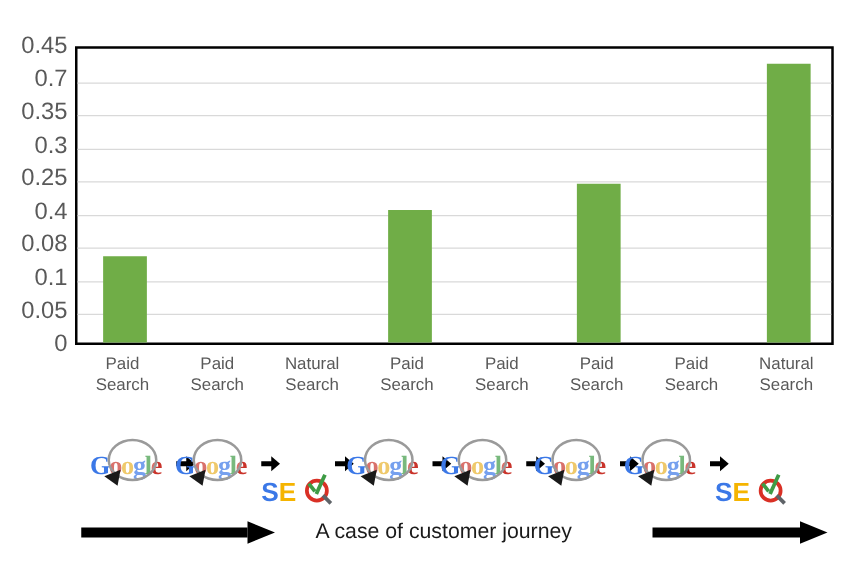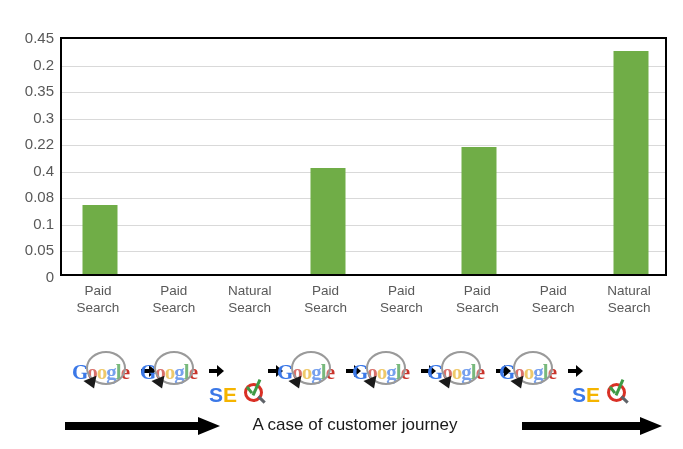--- a/index.html
+++ b/index.html
@@ -84,21 +84,21 @@
     left: 0;
     top: 37px;
     width: 54px;
     height: 239px;
   }
   .y-tick {
     position: absolute;
     right: 0;
     width: 54px;
     text-align: right;
-    font-size: 15px;
+    font-size: 19px;
     color: #595959;
     transform: translateY(-50%);
     white-space: nowrap;
   }
 
   
   #x-axis-labels {
     position: absolute;
     left: 60px;
     top: 282px;
@@ -294,24 +294,24 @@
   }
 </style>
 </head>
 <body>
 
 <div id="chart-root">
 
 
   <div id="y-axis-labels">
       <div class="y-tick" style="top: 0px;">0.45</div>
-      <div class="y-tick" style="top: 26.5556px;">0.2</div>
+      <div class="y-tick" style="top: 26.5556px;">0.7</div>
       <div class="y-tick" style="top: 53.1111px;">0.35</div>
       <div class="y-tick" style="top: 79.6667px;">0.3</div>
-      <div class="y-tick" style="top: 106.222px;">0.22</div>
+      <div class="y-tick" style="top: 106.222px;">0.25</div>
       <div class="y-tick" style="top: 132.778px;">0.4</div>
       <div class="y-tick" style="top: 159.333px;">0.08</div>
       <div class="y-tick" style="top: 185.889px;">0.1</div>
       <div class="y-tick" style="top: 212.444px;">0.05</div>
       <div class="y-tick" style="top: 239px;">0</div>
     </div>
 
   <div id="plot-area">
     <div id="gridlines">
         <div class="gridline" style="top: 26.5556px;"></div>

